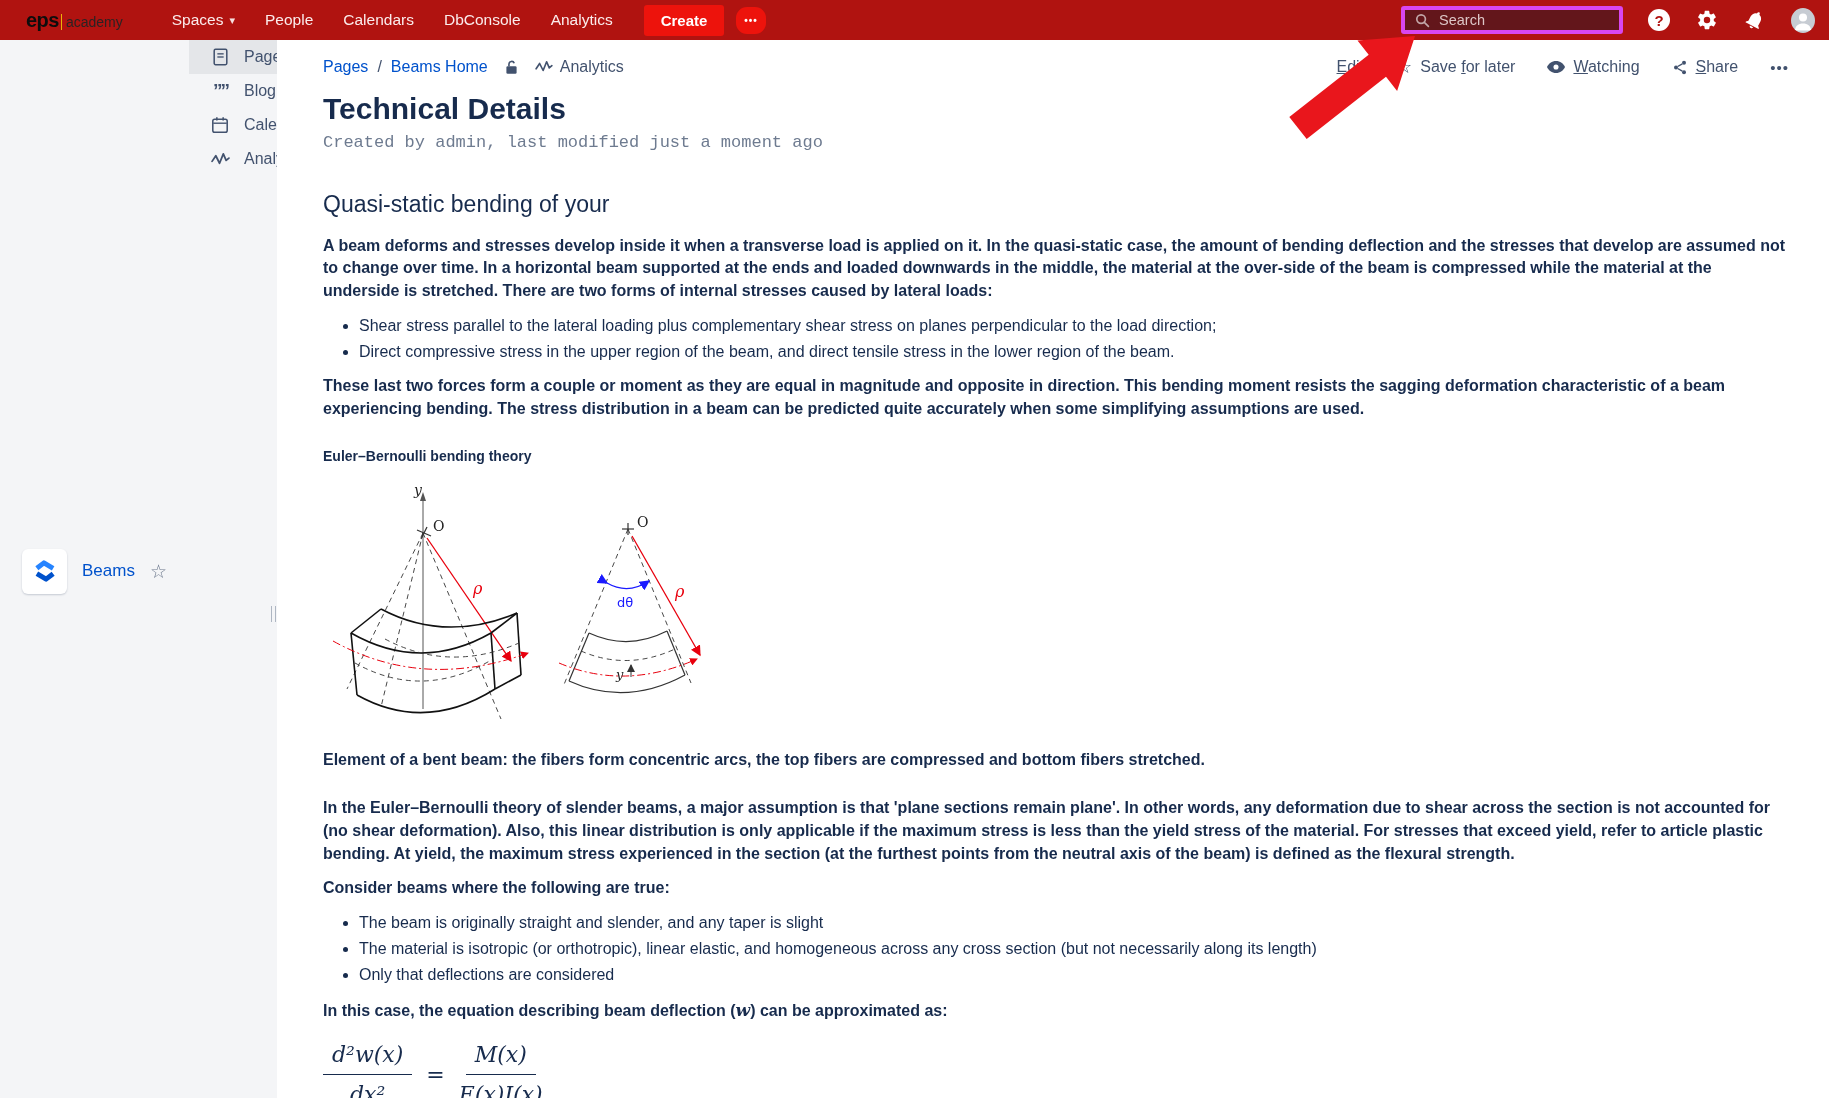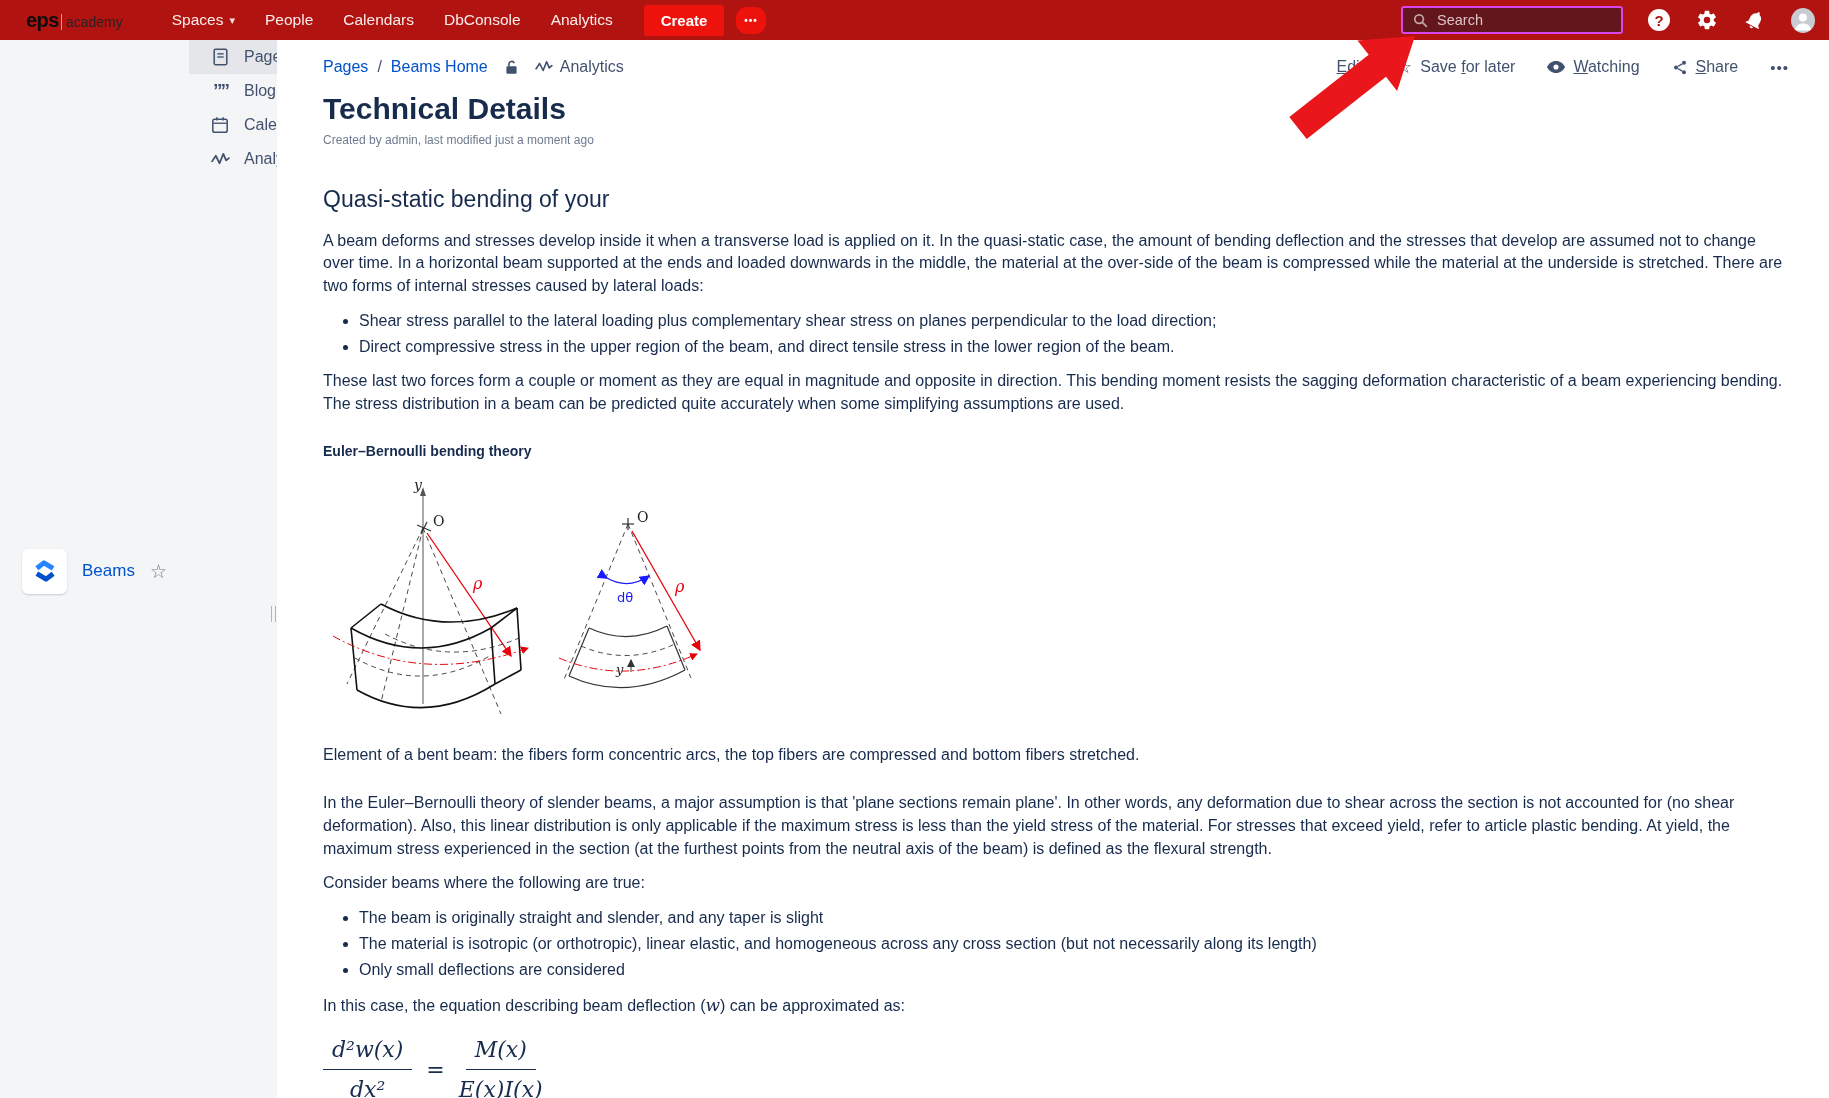--- a/index.html
+++ b/index.html
@@ -9,21 +9,21 @@
   
   .topnav { height:40px; background:#b01310; display:flex; align-items:center; padding:0 14px 0 26px; color:#fff; position:relative; z-index:5; }
   .logo { display:flex; align-items:baseline; gap:2px; margin-right:34px; cursor:pointer; }
   .logo-primary { font-weight:bold; font-size:20px; color:#0d0d0d; letter-spacing:-0.5px; }
   .logo-secondary { font-size:14px; color:#2b2323; border-left:1px solid #eab308; padding-left:4px; }
   .nav-item { padding:0 15px; font-size:15.5px; color:#fbecec; height:40px; display:flex; align-items:center; gap:6px; cursor:pointer; }
   .nav-chevron { font-size:11px; opacity:.95; }
   .create-btn { background:#ed130c; color:#fff; font-weight:bold; font-size:15px; padding:7px 17px; border-radius:3px; margin-left:16px; cursor:pointer; }
   .more-red-btn { background:#ed130c; color:#fff; font-weight:bold; font-size:10px; letter-spacing:1px; padding:8px 8px; border-radius:11px; margin-left:12px; cursor:pointer; }
   .nav-right { margin-left:auto; display:flex; align-items:center; gap:24px; }
-  .searchbox { width:222px; height:28px; background:#63161b; border:2px solid #d946ef; border-radius:3px; display:flex; align-items:center; gap:9px; padding:0 10px; }
+  .searchbox { width:222px; height:28px; background:#63161b; border:4px solid #d946ef; border-radius:3px; display:flex; align-items:center; gap:9px; padding:0 10px; }
   .searchbox input { background:transparent; border:none; outline:none; color:#efe0e0; font-size:14.5px; width:160px; font-family:"Liberation Sans",sans-serif; }
   .searchbox input::placeholder { color:#ddc6c7; opacity:1; }
   .nav-icon { width:24px; height:24px; display:flex; align-items:center; justify-content:center; cursor:pointer; }
   .help-circle { width:22px; height:22px; border-radius:50%; background:#fff; color:#b01310; font-weight:bold; font-size:15px; display:flex; align-items:center; justify-content:center; }
   .avatar-circle { width:25px; height:25px; border-radius:50%; background:#c7ccd3; display:flex; align-items:flex-end; justify-content:center; overflow:hidden; }
 
   
   .app { display:flex; height:1058px; }
 
   
@@ -52,26 +52,26 @@
   .page-top { display:flex; justify-content:space-between; align-items:center; height:28px; }
   .breadcrumb { display:flex; align-items:center; gap:9px; font-size:16px; }
   .crumb-sep { color:#42526e; }
   .crumb-muted { color:#42526e; display:flex; align-items:center; gap:7px; cursor:pointer; }
   .actions { display:flex; align-items:center; gap:32px; color:#42526e; font-size:16px; }
   .action { display:flex; align-items:center; gap:8px; cursor:pointer; white-space:nowrap; }
   .uline { text-decoration:underline; }
   .action-more { font-size:15px; letter-spacing:1px; cursor:pointer; }
 
   h1.page-title { font-size:30px; font-weight:bold; color:#172b4d; margin:14px 0 7px; }
-  .byline { color:#6e7b90; font-size:12px; }
+  .byline { color:#6e7b90; font-size:17px;font-family:Liberation Mono, monospace; }
 
   article { margin-top:24px; max-width:1480px; font-size:16px; line-height:1.42; color:#172b4d; }
   article h2 { font-size:23px; font-weight:500; margin:12px 0 14px; }
   article h3 { font-size:14px; font-weight:bold; margin:26px 0 14px; }
-  article p { margin:12px 0; }
+  article p { margin:12px 0;font-weight:bold; }
   article ul { margin:12px 0; padding-left:36px; }
   article li { margin:3px 0; }
   .caption { margin:16px 0 26px; }
   .mathvar { font-family:"DejaVu Serif", serif; font-style:italic; font-size:17px; }
   .figure { margin:8px 0 4px; }
 
   .equation { margin:16px 0 20px; font-family:"DejaVu Serif", serif; font-style:italic; font-size:22px; display:flex; align-items:center; gap:14px; color:#172b4d; }
   .frac { display:inline-flex; flex-direction:column; align-items:center; }
   .frac .num { padding:0 9px 4px; border-bottom:1.6px solid #172b4d; }
   .frac .den { padding-top:4px; }
@@ -329,21 +329,21 @@
         </svg>
       </div>
 
       <p class="caption">Element of a bent beam: the fibers form concentric arcs, the top fibers are compressed and bottom fibers stretched.</p>
 
       <p>In the Euler–Bernoulli theory of slender beams, a major assumption is that 'plane sections remain plane'. In other words, any deformation due to shear across the section is not accounted for (no shear deformation). Also, this linear distribution is only applicable if the maximum stress is less than the yield stress of the material. For stresses that exceed yield, refer to article plastic bending. At yield, the maximum stress experienced in the section (at the furthest points from the neutral axis of the beam) is defined as the flexural strength.</p>
       <p>Consider beams where the following are true:</p>
       <ul>
         <li>The beam is originally straight and slender, and any taper is slight</li>
         <li>The material is isotropic (or orthotropic), linear elastic, and homogeneous across any cross section (but not necessarily along its length)</li>
-        <li>Only small deflections are considered</li>
+        <li>Only that deflections are considered</li>
       </ul>
       <p><span>In this case, the equation describing beam deflection (</span><span class="mathvar">w</span><span>) can be approximated as:</span></p>
 
       <div class="equation">
         <span class="frac">
           <span class="num">d²w(x)</span>
           <span class="den">dx²</span>
         </span>
         <span style="font-style:normal">=</span>
         <span class="frac">

